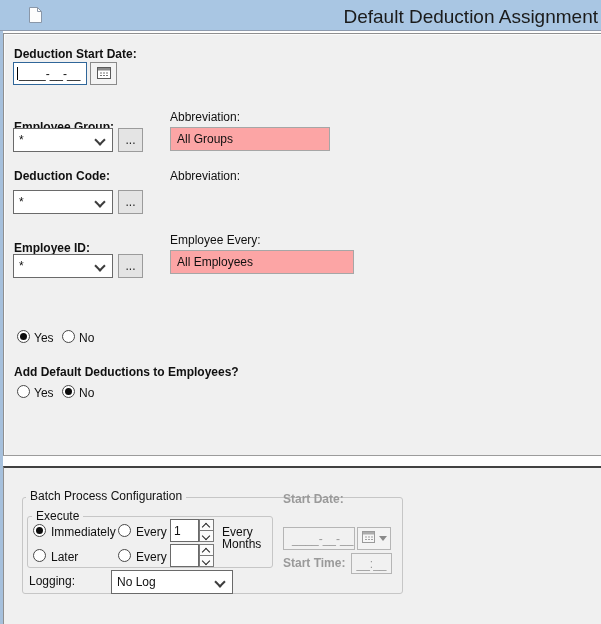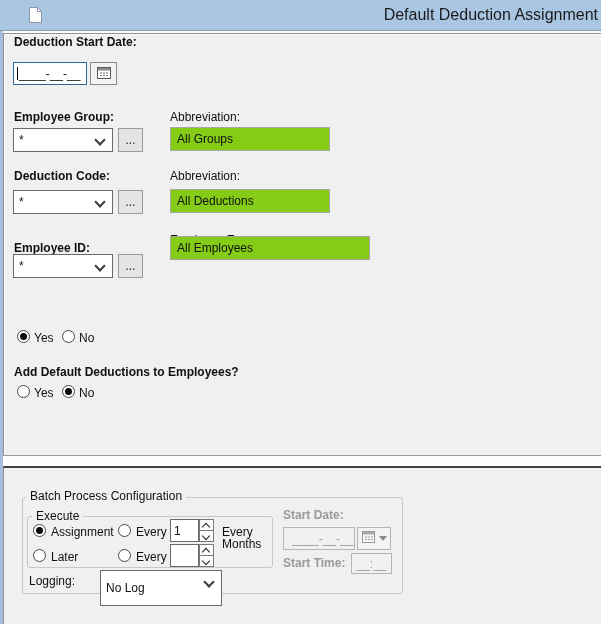--- a/index.html
+++ b/index.html
@@ -2,21 +2,21 @@
 <html><head>
 <meta charset="utf-8">
 <style>
   html,body{margin:0;padding:0}
   .screen{position:relative;width:601px;height:624px;background:#fdfdfd;overflow:hidden;
           font-family:"Liberation Sans",sans-serif;font-size:12px;color:#101010}
 
   
   .titlebar{position:absolute;left:0;top:0;width:601px;height:30px;background:#a9c6e3;border-bottom:1px solid #8e9bae}
   .doc-icon{position:absolute;left:28px;top:6px;width:15px;height:18px}
-  .title{position:absolute;right:3px;top:6px;font-size:16px;color:#1b1b1b;white-space:nowrap}
+  .title{position:absolute;right:3px;top:6px;font-size:19px;color:#1b1b1b;white-space:nowrap}
 
   
   .strip{position:absolute;left:0;top:31px;width:3px;height:593px;background:#a6c0dc}
 
   
   .panel-upper{position:absolute;left:3px;top:33px;width:598px;height:423px;background:#f0f0f0;
                border-top:1px solid #8f8f8f;border-left:1px solid #8f8f8f;border-bottom:1px solid #9b9b9b;
                box-sizing:border-box;box-shadow:inset 1px 1px 0 #fbfbfb}
   .panel-lower{position:absolute;left:3px;top:466px;width:598px;height:158px;background:#f0f0f0;
                border-top:2px solid #404040;border-left:1px solid #8f8f8f;box-sizing:border-box}
@@ -30,21 +30,21 @@
   .datefield{border-color:#2f6699}
   .fieldd{background:#f1f1f1;border-color:#b5b5b5;color:#9a9a9a}
   .caret{display:inline-block;width:1px;height:13px;background:#000;margin-right:1px}
 
   .combo{position:absolute;box-sizing:border-box;background:#fff;border:1px solid #6a6a6a;
          display:flex;align-items:center;padding-left:5px}
   .chev{position:absolute;right:8px;top:7px;width:6px;height:6px;
         border-right:2px solid #3c3c3c;border-bottom:2px solid #3c3c3c;transform:rotate(45deg)}
   .browse{position:absolute;box-sizing:border-box;background:#e4e4e4;border:1px solid #9b9b9b;
           color:#222;display:flex;align-items:center;justify-content:center}
-  .ro{position:absolute;box-sizing:border-box;background:#84cc16;border:1px solid #a6a6a6;
+  .ro{position:absolute;box-sizing:border-box;background:#fca5a5;border:1px solid #a6a6a6;
       display:flex;align-items:center;padding-left:6px}
 
   .radio{position:absolute;width:13px;height:13px;box-sizing:border-box;border:1px solid #484848;
          border-radius:50%;background:#fff}
   .radio.checked::after{content:"";position:absolute;left:2px;top:2px;width:7px;height:7px;
          border-radius:50%;background:#0c0c0c}
   .rlabel{position:absolute;white-space:nowrap}
 
   .group{position:absolute;box-sizing:border-box;border:1px solid #c6c6c6;border-radius:3px}
   .group-label{position:absolute;background:#f0f0f0;padding:0 4px;white-space:nowrap}
@@ -74,36 +74,36 @@
         <path d="M9.5 1.5 v4 h4" fill="none" stroke="#8a97a8"></path>
       </svg>
     </span>
     <span class="title">Default Deduction Assignment</span>
   </div>
 
   <div class="strip"></div>
   <div class="panel-upper"></div>
   <div class="panel-lower"></div>
 
-  <div class="lbl" style="left:14px;top:35px">Deduction Start Date:</div>
+  <div class="lbl" style="left:14px;top:47px">Deduction Start Date:</div>
   <div class="field datefield" style="left:13px;top:62px;width:74px;height:23px">
     <span class="caret"></span>
     <span>____-__-__</span>
   </div>
   <div class="calbtn" style="left:90px;top:62px;width:27px;height:23px">
     <span>
       <svg width="16" height="15" viewBox="0 0 16 15">
         <rect x="1.5" y="2.5" width="13" height="11" fill="#ffffff" stroke="#5a5a5a"></rect>
         <rect x="2" y="3" width="12" height="2.5" fill="#8a8a8a"></rect>
         <path d="M4 8h2M7 8h2M10 8h2M4 10.5h2M7 10.5h2M10 10.5h2" stroke="#777777" stroke-width="1"></path>
       </svg>
     </span>
   </div>
 
-  <div class="lbl" style="left:14px;top:110px">Employee Group:</div>
+  <div class="lbl" style="left:14px;top:120px">Employee Group:</div>
   <div class="lbl2" style="left:170px;top:110px">Abbreviation:</div>
   <div class="combo" style="left:13px;top:128px;width:100px;height:24px">
     <span>*</span>
     <span class="chev"></span>
   </div>
   <div class="browse" style="left:118px;top:128px;width:25px;height:24px">
     <span>...</span>
   </div>
   <div class="ro" style="left:170px;top:127px;width:160px;height:24px">
     <span>All Groups</span>
@@ -111,34 +111,31 @@
 
   <div class="lbl" style="left:14px;top:169px">Deduction Code:</div>
   <div class="lbl2" style="left:170px;top:169px">Abbreviation:</div>
   <div class="combo" style="left:13px;top:190px;width:100px;height:24px">
     <span>*</span>
     <span class="chev"></span>
   </div>
   <div class="browse" style="left:118px;top:190px;width:25px;height:24px">
     <span>...</span>
   </div>
-  <div class="ro" style="left:170px;top:189px;width:160px;height:24px">
-    <span>All Deductions</span>
-  </div>
 
   <div class="lbl" style="left:14px;top:241px">Employee ID:</div>
   <div class="lbl2" style="left:170px;top:233px">Employee Every:</div>
   <div class="combo" style="left:13px;top:254px;width:100px;height:24px">
     <span>*</span>
     <span class="chev"></span>
   </div>
   <div class="browse" style="left:118px;top:254px;width:25px;height:24px">
     <span>...</span>
   </div>
-  <div class="ro" style="left:170px;top:236px;width:200px;height:24px">
+  <div class="ro" style="left:170px;top:250px;width:184px;height:24px">
     <span>All Employees</span>
   </div>
 
   <span class="radio checked" style="left:17px;top:330px"></span>
   <span class="rlabel" style="left:34px;top:331px">Yes</span>
   <span class="radio" style="left:62px;top:330px"></span>
   <span class="rlabel" style="left:79px;top:331px">No</span>
 
   <div class="lbl" style="left:14px;top:365px">Add Default Deductions to Employees?</div>
   <span class="radio" style="left:17px;top:385px"></span>
@@ -146,21 +143,21 @@
   <span class="radio checked" style="left:62px;top:385px"></span>
   <span class="rlabel" style="left:79px;top:386px">No</span>
 
   <div class="group" style="left:22px;top:497px;width:381px;height:97px"></div>
   <div class="group-label" style="left:26px;top:489px">Batch Process Configuration</div>
 
   <div class="group" style="left:27px;top:516px;width:246px;height:52px"></div>
   <div class="group-label" style="left:32px;top:509px">Execute</div>
 
   <span class="radio checked" style="left:33px;top:524px"></span>
-  <span class="rlabel" style="left:51px;top:525px">Assignment</span>
+  <span class="rlabel" style="left:51px;top:525px">Immediately</span>
   <span class="radio" style="left:118px;top:524px"></span>
   <span class="rlabel" style="left:136px;top:525px">Every</span>
   <div class="field" style="left:170px;top:519px;width:29px;height:23px">
     <span>1</span>
   </div>
   <div class="spin" style="left:199px;top:519px;height:23px">
     <span class="sb up">
         <span class="cs up"></span>
       </span>
     <span class="sb down">
@@ -179,39 +176,39 @@
   <div class="spin" style="left:199px;top:544px;height:23px">
     <span class="sb up">
         <span class="cs up"></span>
       </span>
     <span class="sb down">
         <span class="cs dn"></span>
       </span>
   </div>
   <span class="rlabel" style="left:222px;top:537px">Months</span>
 
-  <div class="lbl dis" style="left:283px;top:508px">Start Date:</div>
+  <div class="lbl dis" style="left:283px;top:492px">Start Date:</div>
   <div class="field fieldd" style="left:283px;top:527px;width:72px;height:23px;padding-left:8px">
     <span>____-__-__</span>
   </div>
   <div class="calbtn disabled" style="left:357px;top:527px;width:34px;height:23px">
     <span>
       <svg width="15" height="14" viewBox="0 0 15 14">
         <rect x="1.5" y="1.5" width="12" height="11" fill="#f6f6f6" stroke="#9a9a9a"></rect>
         <rect x="2" y="2" width="11" height="2.5" fill="#ababab"></rect>
         <path d="M4 7h2M7 7h2M10 7h2M4 9.5h2M7 9.5h2M10 9.5h2" stroke="#9f9f9f" stroke-width="1"></path>
       </svg>
     </span>
     <span class="drop-tri"></span>
   </div>
 
   <div class="lbl dis" style="left:283px;top:556px">Start Time:</div>
   <div class="field fieldd" style="left:351px;top:553px;width:41px;height:21px;justify-content:center;padding-left:0">
     <span>__:__</span>
   </div>
 
   <div class="lbl2" style="left:29px;top:574px">Logging:</div>
-  <div class="combo" style="left:100px;top:570px;width:122px;height:36px">
+  <div class="combo" style="left:111px;top:570px;width:122px;height:24px">
     <span>No Log</span>
     <span class="chev"></span>
   </div>
 
 </div>
 
 </body></html>

